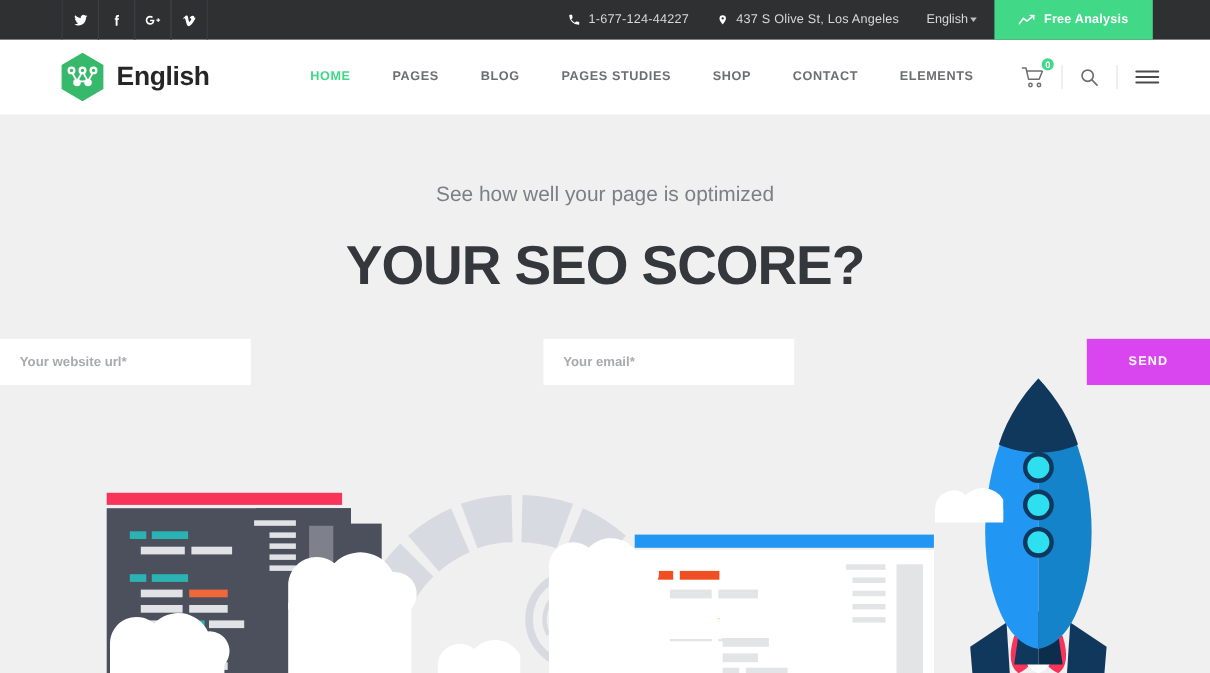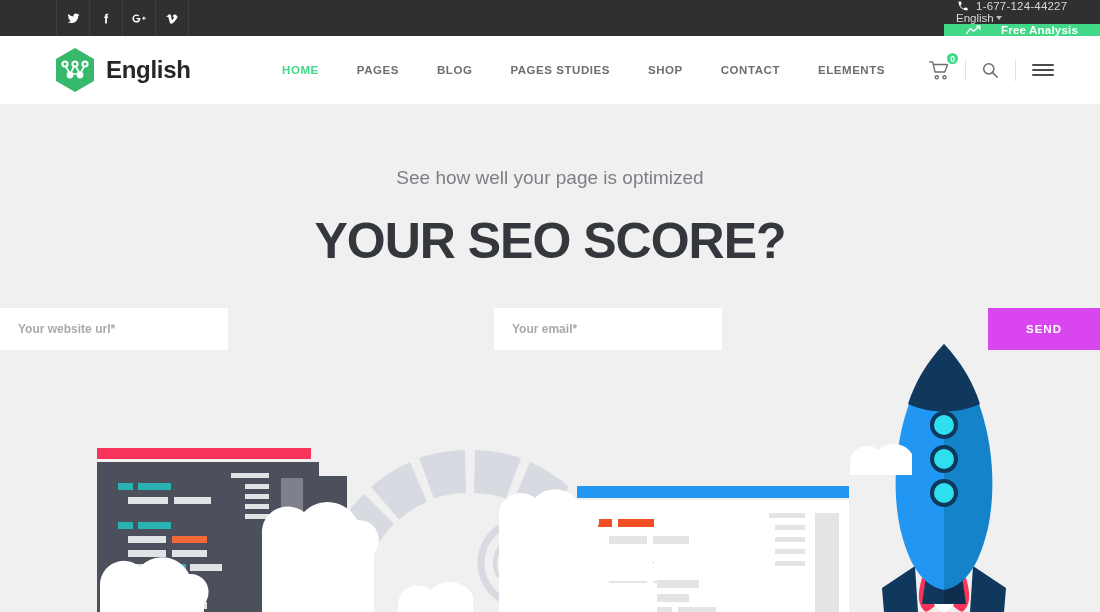--- a/index.html
+++ b/index.html
@@ -22,31 +22,31 @@
   .social-group { display: flex; margin-left: 56px; align-items: stretch; }
   .social-link {
     width: 34px; display: flex; align-items: center; justify-content: center;
     border-left: 1px solid #3d3e40; border-right: 1px solid #3d3e40;
     margin-right: -1px;
     color: #ffffff;
     text-decoration: none;
   }
   .social-link svg { display: block; }
   .topbar-spacer { flex: 1; }
-  .topbar-right { display: flex; align-items: stretch; flex-direction: column; }
+  .topbar-right { display: flex; align-items: stretch; }
   .tb-item {
     display: flex; align-items: center; gap: 7px;
     font-size: 11.5px; color: #d9d9d9; letter-spacing: .2px;
     padding: 0 13px; white-space: nowrap;
   }
   .tb-item svg { display: block; flex: none; }
   .lang-sel { display: flex; align-items: center; gap: 2px; padding: 0 16px 0 12px; font-size: 11.5px; color: #d9d9d9; cursor: pointer; }
   .caret { width: 0; height: 0; border-left: 3.5px solid transparent; border-right: 3.5px solid transparent; border-top: 4px solid #bdbdbd; }
   .free-analysis {
-    display: flex; align-items: center; gap: 20px;
+    display: flex; align-items: center; gap: 8px;
     background: #41d888; color: #fff;
     font-size: 11.5px; font-weight: bold; letter-spacing: .2px;
     padding: 0 22px; cursor: pointer;
   }
   .free-analysis svg { display: block; }
   .topbar-tail { width: 52px; }
 
   
   .header {
     position: relative; z-index: 30;
@@ -254,20 +254,26 @@
     </div>
 
     <div class="topbar-spacer"></div>
 
     <div class="topbar-right">
       <div class="tb-item">
         <svg width="12" height="12" viewBox="0 0 24 24" fill="#ffffff">
             <path d="M6.6 10.8a15 15 0 0 0 6.6 6.6l2.2-2.2c.3-.3.7-.4 1-.2 1.2.4 2.4.6 3.7.6.6 0 1 .4 1 1V20c0 .6-.4 1-1 1A17 17 0 0 1 3 4c0-.6.4-1 1-1h3.5c.6 0 1 .4 1 1 0 1.3.2 2.5.6 3.7.1.3 0 .7-.2 1l-2.3 2.1z"></path>
           </svg>
         <span>1-677-124-44227</span>
+      </div>
+      <div class="tb-item">
+        <svg width="10" height="12" viewBox="0 0 24 24" fill="#ffffff">
+            <path d="M12 2a7 7 0 0 0-7 7c0 5.2 7 13 7 13s7-7.8 7-13a7 7 0 0 0-7-7zm0 9.5A2.5 2.5 0 1 1 12 6.5a2.5 2.5 0 0 1 0 5z"></path>
+          </svg>
+        <span>437 S Olive St, Los Angeles</span>
       </div>
       <div class="lang-sel">
         <span>English</span>
         <span class="caret"></span>
       </div>
       <div class="free-analysis">
         <svg width="15" height="11" viewBox="0 0 24 16" fill="none" stroke="#ffffff" stroke-width="2.2" stroke-linecap="round" stroke-linejoin="round">
             <polyline points="1,13 7,5 12,9 22,1"></polyline>
             <polyline points="17,1 22,1 22,6"></polyline>
           </svg>

